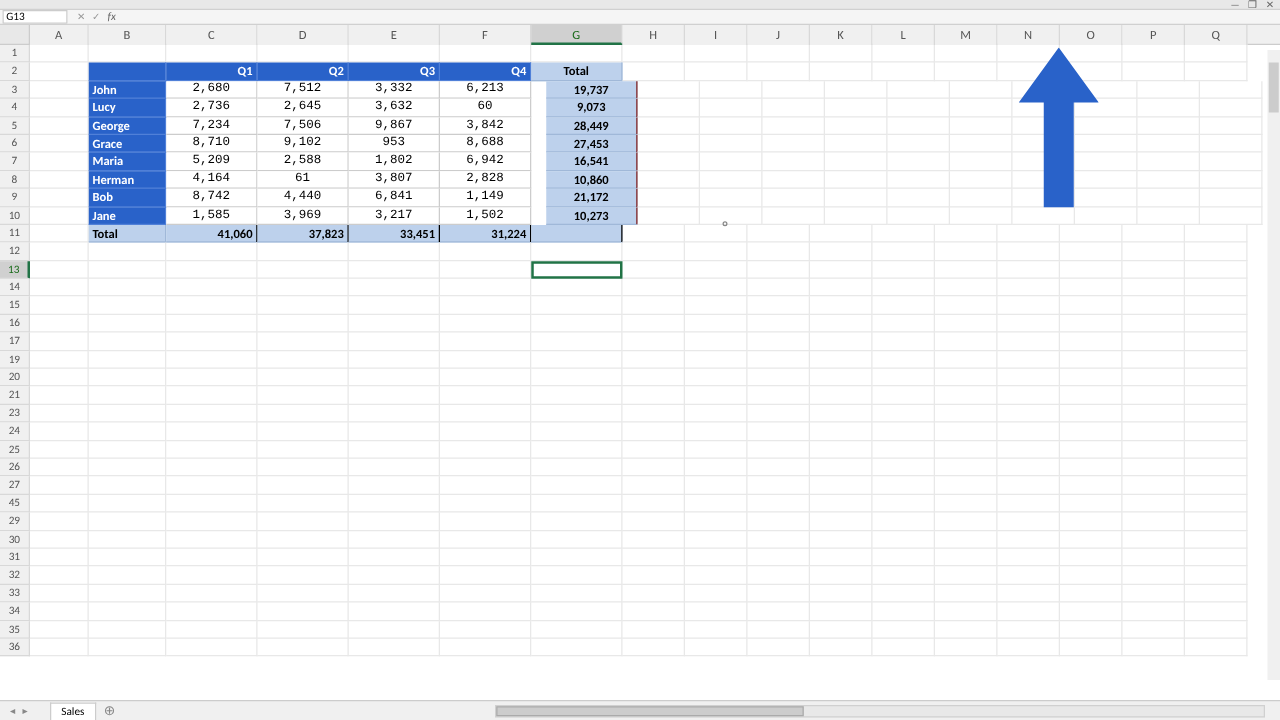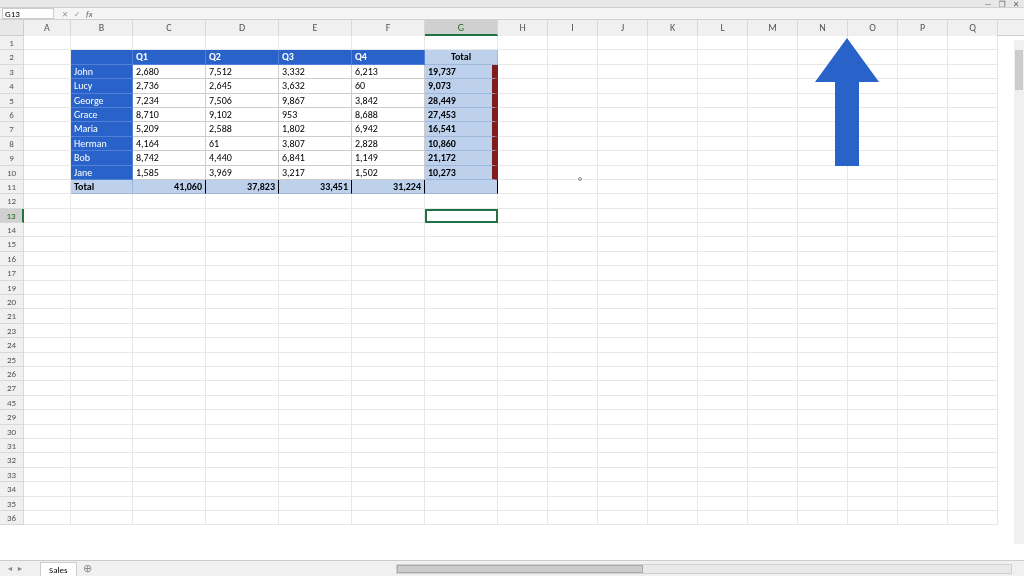--- a/index.html
+++ b/index.html
@@ -29,25 +29,25 @@
     .row-hdr { width: 24px; text-align: center; line-height: 14.4px; font-size: 9px; color: #555; background: #f0f0f0; border-right: 1px solid #d8d8d8; border-bottom: 1px solid #d8d8d8; }
     .selected-row { background: #d0d0d0 !important; color: #1a6b1a !important; border-right: 2px solid #217346; }
     
     .cell { height: 14.4px; border-right: 1px solid #e8e8e8; border-bottom: 1px solid #e8e8e8; line-height: 14.4px; padding: 0 3px; font-size: 10px; overflow: hidden; white-space: nowrap; }
     
     .w-A { width: 47px; } .w-B { width: 62px; } .w-C { width: 73px; } .w-D { width: 73px; }
     .w-E { width: 73px; } .w-F { width: 73px; } .w-G { width: 73px; } .w-H { width: 50px; }
     .w-I { width: 50px; } .w-J { width: 50px; } .w-K { width: 50px; } .w-L { width: 50px; }
     .w-M { width: 50px; } .w-N { width: 50px; } .w-O { width: 50px; } .w-P { width: 50px; } .w-Q { width: 50px; }
     
-    .hdr-blue { background: #2962c9 !important; color: #fff; font-weight: bold; text-align: left; border-right: 1px solid #5080d8; border-bottom: 1px solid #5080d8; }
+    .hdr-blue { background: #2962c9 !important; color: #fff; font-weight: bold; text-align: right; border-right: 1px solid #5080d8; border-bottom: 1px solid #5080d8; }
     .hdr-total { background: #bdd1ec !important; color: #000; font-weight: bold; text-align: center; border-right: 1px solid #a0b8d8; border-bottom: 1px solid #a0b8d8; }
-    .name-cell { background: #2962c9 !important; color: #fff; font-weight: normal; text-align: left; border-right: 1px solid #5080d8; border-bottom: 1px solid #5080d8; }
-    .data-cell { background: #fff; text-align: left; border-right: 1px solid #ccc; border-bottom: 1px solid #ccc; }
-    .total-col { background: #bdd1ec !important; text-align: left; font-weight: bold; border-right: 6px solid #7f1d1d; border-bottom: 1px solid #a0b8d8; }
+    .name-cell { background: #2962c9 !important; color: #fff; font-weight: bold; text-align: left; border-right: 1px solid #5080d8; border-bottom: 1px solid #5080d8; }
+    .data-cell { background: #fff; text-align: center; border-right: 1px solid #ccc; border-bottom: 1px solid #ccc; font-family: Liberation Mono, monospace; }
+    .total-col { background: #bdd1ec !important; text-align: center; font-weight: bold; border-right: 1px solid #7f1d1d; border-bottom: 1px solid #a0b8d8; margin-left: 12px; }
     .total-row-name { background: #bdd1ec !important; text-align: left; font-weight: bold; border-right: 1px solid #a0b8d8; border-bottom: 1px solid #a0b8d8; }
     .total-row-val { background: #bdd1ec !important; text-align: right; font-weight: bold; border-right: 1px solid #000000; border-bottom: 1px solid #a0b8d8; }
     
     .active-cell { border: 2px solid #217346 !important; background: #fff; position: relative; z-index: 5; }
     
     .sheet-tabs { position: absolute; bottom: 0; left: 0; right: 0; height: 16px; background: #f0f0f0; border-top: 1px solid #ccc; display: flex; align-items: center; }
     .nav-arrows { display: flex; margin-left: 6px; gap: 2px; }
     .nav-arr { font-size: 7px; color: #888; width: 8px; text-align: center; cursor: pointer; }
     .tab { background: #fff; border: 1px solid #ccc; border-bottom: none; padding: 1px 8px; font-size: 9px; margin-left: 16px; cursor: pointer; }
     .tab-add { margin-left: 4px; font-size: 11px; color: #888; width: 14px; text-align: center; cursor: pointer; }

